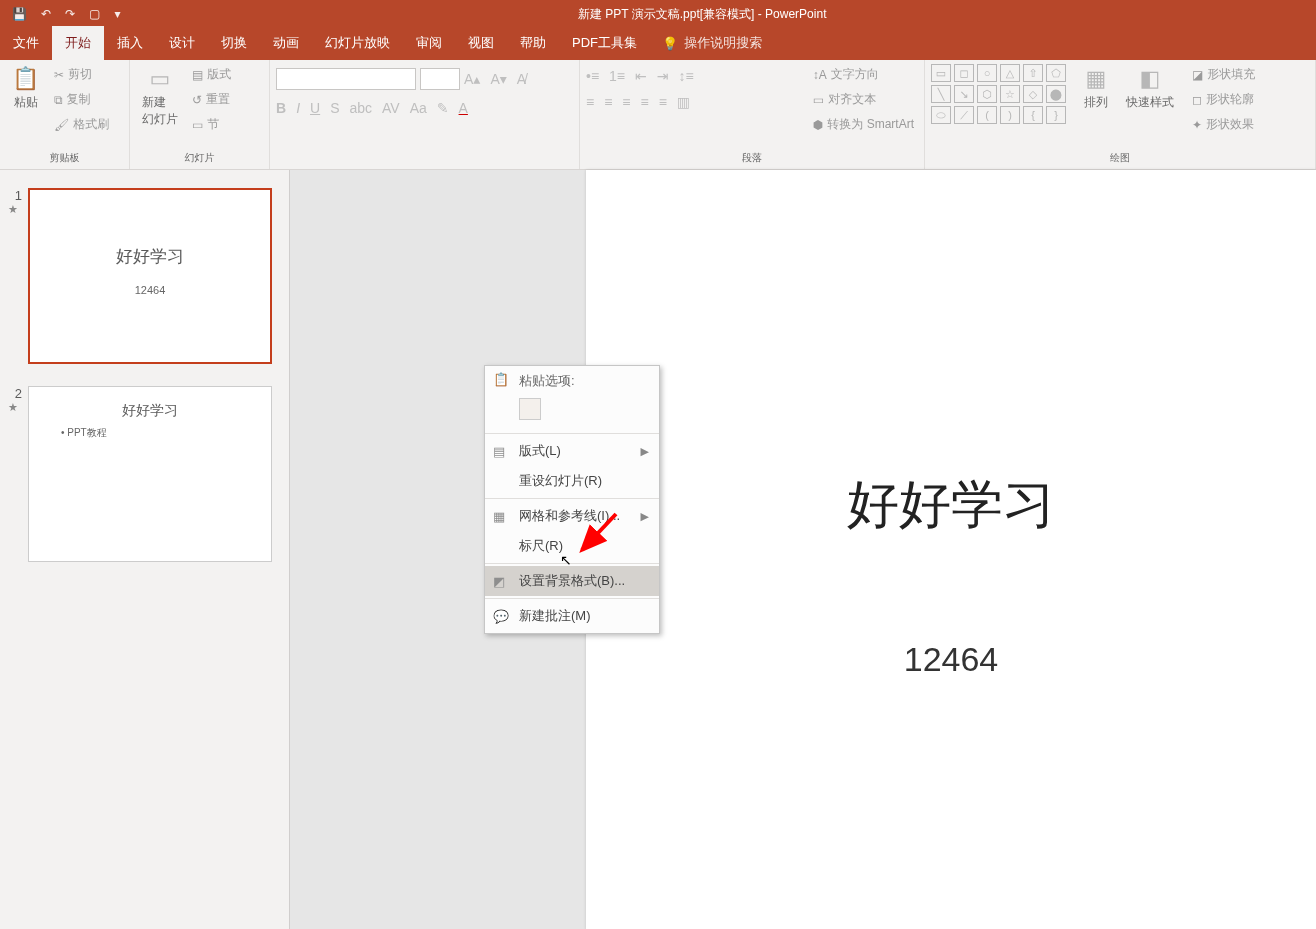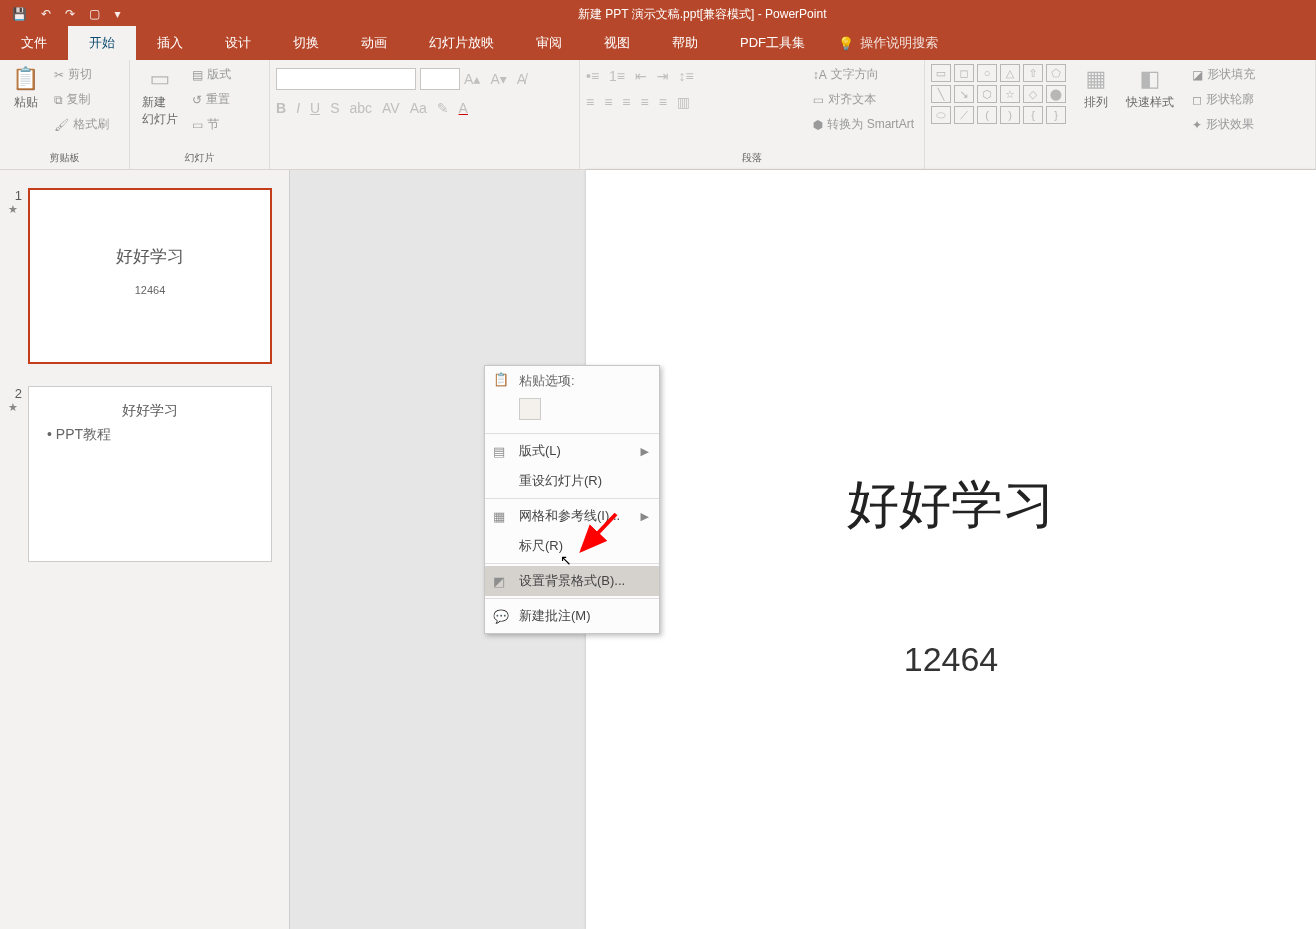--- a/index.html
+++ b/index.html
@@ -6,22 +6,22 @@
 body { background: #e6e6e6; width: 1316px; height: 929px; overflow: hidden; position: relative; }
 
 
 .title-bar { background: #b7472a; height: 28px; display: flex; align-items: center; color: #fff; font-size: 12px; }
 .title-bar .qat { display: flex; gap: 14px; padding-left: 12px; }
 .title-bar .qat span { opacity: 0.9; cursor: pointer; }
 .title-bar .title { flex: 1; text-align: center; padding-right: 32px; }
 
 
 .tabs { background: #b7472a; height: 32px; display: flex; align-items: flex-end; color: #fff; font-size: 13px; }
-.tabs .tab { padding: 8px 21px; cursor: pointer; }
-.tabs .tab.active { background: #f3f2f1; color: #0c4a6e; }
+.tabs .tab { padding: 8px 13px; cursor: pointer; }
+.tabs .tab.active { background: #f3f2f1; color: #7f1d1d; }
 .tabs .tell { display: flex; align-items: center; gap: 6px; padding: 8px 12px; opacity: 0.85; }
 
 
 .ribbon { background: #f3f2f1; border-bottom: 1px solid #d8d5d3; height: 110px; display: flex; }
 .group { border-right: 1px solid #e0dedc; display: flex; flex-direction: column; padding: 4px 6px 2px; }
 .group-body { flex: 1; display: flex; align-items: flex-start; gap: 4px; }
 .group-label { text-align: center; font-size: 10px; color: #666; padding: 2px 0; position: relative; }
 
 .btn-tall { display: flex; flex-direction: column; align-items: center; justify-content: center; gap: 2px; padding: 2px 6px; color: #6a6a6a; font-size: 12px; min-width: 40px; }
 .btn-tall .ico { font-size: 22px; color: #b7b7b7; }
@@ -42,21 +42,21 @@
 .workspace { display: flex; height: calc(929px - 170px); }
 .slide-panel { width: 290px; background: #f3f2f1; border-right: 1px solid #d0cecd; padding: 18px 8px; overflow-y: auto; }
 .thumb-wrap { display: flex; gap: 6px; margin-bottom: 22px; }
 .thumb-num { font-size: 13px; color: #5a5a5a; width: 14px; text-align: right; }
 .thumb-star { font-size: 11px; color: #888; }
 .thumb { background: #fff; border: 1px solid #ccc; width: 244px; height: 176px; display: flex; flex-direction: column; align-items: center; padding-top: 55px; gap: 16px; }
 .thumb.selected { border: 2px solid #c43e1c; }
 .thumb .t-title { font-size: 17px; color: #595959; font-family: serif; }
 .thumb .t-sub { font-size: 11px; color: #666; }
 .thumb2 .t-title { font-size: 14px; margin-top: -40px; }
-.thumb2 .bullet { font-size: 14px; color: #666; align-self: flex-start; margin-left: 18px; margin-top: -10px; }
+.thumb2 .bullet { font-size: 10px; color: #666; align-self: flex-start; margin-left: 32px; margin-top: -10px; }
 
 .canvas-area { flex: 1; background: #e6e6e6; position: relative; display: flex; justify-content: flex-end; }
 .slide { background: #fff; width: 730px; height: 760px; margin-top: 0; box-shadow: 0 0 3px rgba(0,0,0,0.15); display: flex; flex-direction: column; align-items: center; padding-top: 300px; gap: 100px; }
 .slide .s-title { font-size: 52px; font-family: "SimSun", serif; color: #222; }
 .slide .s-sub { font-size: 34px; color: #333; }
 
 
 .context-menu { position: absolute; left: 484px; top: 365px; width: 176px; background: #fcfcfc; border: 1px solid #c6c6c6; box-shadow: 2px 2px 5px rgba(0,0,0,0.25); font-size: 13px; color: #444; padding: 2px 0; }
 .context-menu .sect-label { padding: 4px 10px 4px 34px; color: #666; position: relative; }
 .context-menu .item { padding: 6px 10px 6px 34px; position: relative; cursor: default; display: flex; justify-content: space-between; align-items: center; }
@@ -255,20 +255,21 @@
         <div class="btn-small">
             <span>◻</span>
             <span>形状轮廓</span>
           </div>
         <div class="btn-small">
             <span>✦</span>
             <span>形状效果</span>
           </div>
       </div>
     </div>
+    <div class="group-label">绘图</div>
   </div>
 </div>
 
 <div class="workspace">
   <div class="slide-panel">
     <div class="thumb-wrap">
       <div>
         <div class="thumb-num">1</div>
         <div class="thumb-star">★</div>
       </div>

